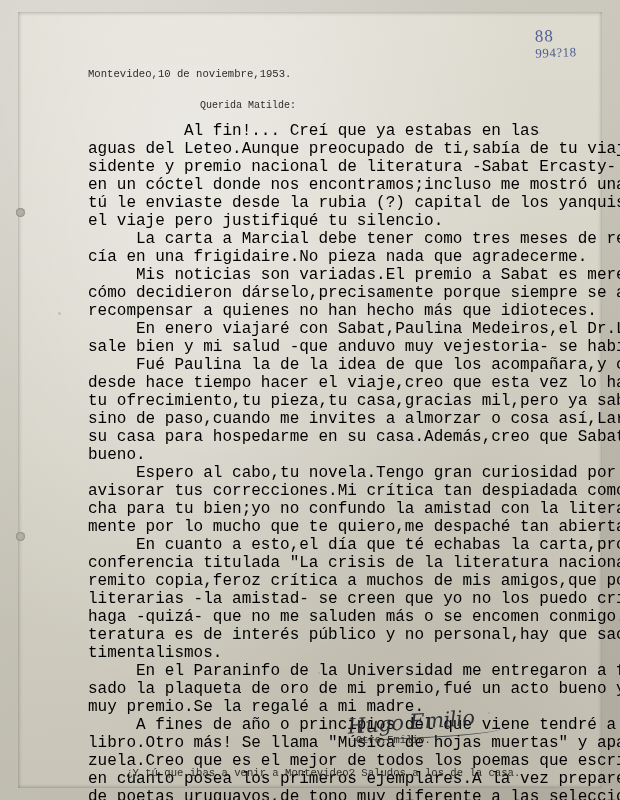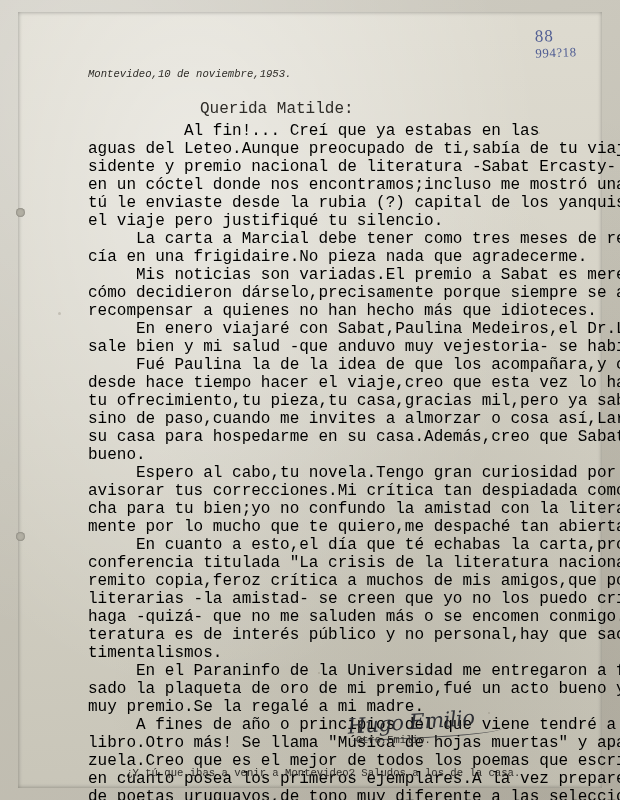--- a/index.html
+++ b/index.html
@@ -68,27 +68,26 @@
   #archive-number .num1 { font-size: 17px; letter-spacing: 1px; }
   #archive-number .num2 { font-size: 13px; letter-spacing: 0.5px; }
   .ln { display: block; white-space: pre; font-family: Liberation Mono, monospace; }
   #dateline {
     position: absolute;
     left: 70px;
     top: 56px;
     font-size: 10.6px;
     color: #2e2c28;
     white-space: pre;
-    font-style: italic;
   }
   #salutation {
     position: absolute;
     left: 182px;
     top: 88px;
-    font-size: 16px;
+    font-size: 10px;
     color: #2e2c28;
     white-space: pre;
   }
   #body-block {
     position: absolute;
     left: 70px;
     top: 110px;
     width: 488px;
   }
   #closing-line {

